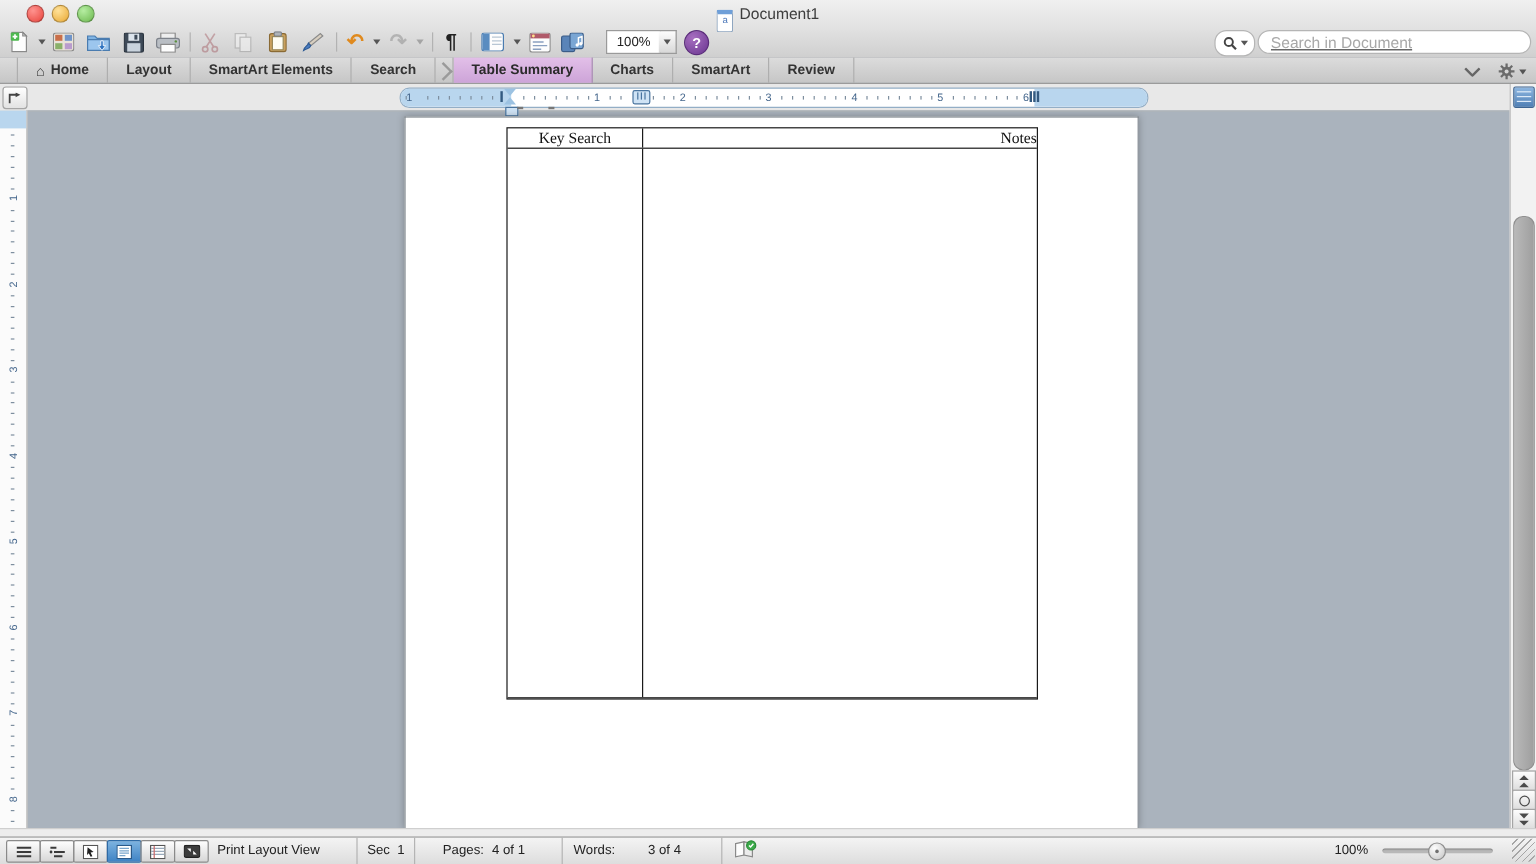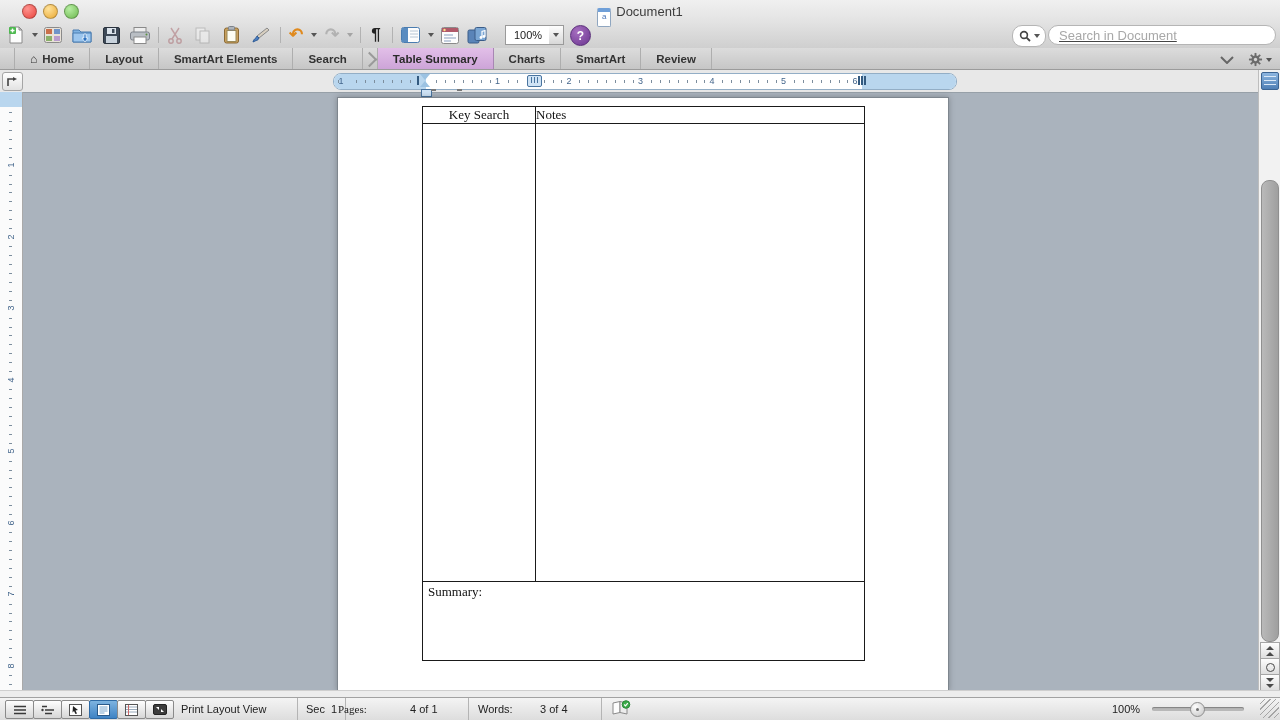--- a/index.html
+++ b/index.html
@@ -53,21 +53,21 @@
   #colmarker i{position:absolute;top:1px;width:1px;height:6px;background:#49749f;}
   .tbar{position:absolute;top:76px;width:2px;height:9px;background:#335a80;}
   #indent-square{left:421px;top:89px;width:9px;height:6px;background:#cfe3f5;border:1px solid #49749f;}
   .tabstop{position:absolute;top:89px;width:5px;height:2px;background:#777;}
 
   
   #page{left:337px;top:97px;width:610px;height:593px;background:#fff;border-left:1px solid #7e868e;border-right:1px solid #7e868e;border-top:1px solid #7e868e;box-shadow:0 0 6px rgba(0,0,0,.25);}
   #ctable{position:absolute;left:84px;top:8px;width:441px;border:1px solid #1a1a1a;font-family:"Liberation Serif",serif;color:#111;}
   #trow-head{display:flex;height:16px;border-bottom:1px solid #1a1a1a;}
   #th1{width:112px;border-right:1px solid #1a1a1a;text-align:center;font-size:13px;line-height:16px;}
-  #th2{flex:1;text-align:left;font-size:13px;line-height:16px;}
+  #th2{flex:1;text-align:right;font-size:13px;line-height:16px;}
   #trow-body{display:flex;height:457px;border-bottom:1px solid #1a1a1a;}
   #tb1{width:112px;border-right:1px solid #1a1a1a;}
   #tb2{flex:1;}
   #trow-summary{height:78px;font-size:13px;padding:2px 5px;box-sizing:border-box;}
 
   
   #vscroll{left:1258px;top:70px;width:22px;height:620px;background:#f2f2f2;border-left:1px solid #bdbdbd;}
   #rulbtn{left:1261px;top:72px;width:16px;height:16px;background:linear-gradient(#8db6e0,#4f7fb5);border:1px solid #3c6492;border-radius:2px;}
   #rulbtn i{display:block;height:1px;background:#dce9f7;margin:3px 2px 0 2px;}
   #vthumb{left:1261px;top:180px;width:16px;height:460px;border-radius:8px;background:linear-gradient(90deg,#b9b9b9,#9f9f9f);border:1px solid #8f8f8f;}
@@ -443,21 +443,20 @@
   <div class="abs" id="page">
     <div id="ctable">
       <div id="trow-head">
         <div id="th1"><span>Key Search</span></div>
         <div id="th2"><span>Notes</span></div>
       </div>
       <div id="trow-body">
         <div id="tb1"></div>
         <div id="tb2"></div>
       </div>
-      <div id="trow-summary"><span>Summary:</span></div>
     </div>
   </div>
 
   <div class="abs" id="vscroll"></div>
   <div class="abs" id="rulbtn">
       <i></i>
       <i></i>
       <i></i>
     </div>
   <div class="abs" id="vthumb"></div>
@@ -511,21 +510,21 @@
         <path d="M3 3 l3 0 l0 3 z" fill="#fff"></path>
         <path d="M11 8 l-3 0 l0 -3 z" fill="#fff"></path>
       </svg>
     </div>
 
   <span class="stext" style="left:181px;">Print Layout View</span>
   <div class="ssep" style="left:297px;"></div>
   <span class="stext" style="left:306px;">Sec</span>
   <span class="stext" style="left:331px;">1</span>
   <div class="ssep" style="left:345px;"></div>
-  <span class="stext" style="left:338px;font-family:Liberation Serif, serif;">Pages:</span>
+  <span class="stext" style="left:369px;">Pages:</span>
   <span class="stext" style="left:410px;">4 of 1</span>
   <div class="ssep" style="left:468px;"></div>
   <span class="stext" style="left:478px;">Words:</span>
   <span class="stext" style="left:540px;">3 of 4</span>
   <div class="ssep" style="left:601px;"></div>
   <div class="abs" style="left:611px;top:700px;">
     <svg width="20" height="16" viewBox="0 0 20 16">
         <path d="M2 3 L9 1.5 L9 12.5 L2 14 Z" fill="#fdfdfd" stroke="#8a8a8a"></path>
         <path d="M16 3 L9 1.5 L9 12.5 L16 14 Z" fill="#ececec" stroke="#8a8a8a"></path>
         <circle cx="15" cy="4.5" r="3.8" fill="#3cab4a" stroke="#2a8a38"></circle>

